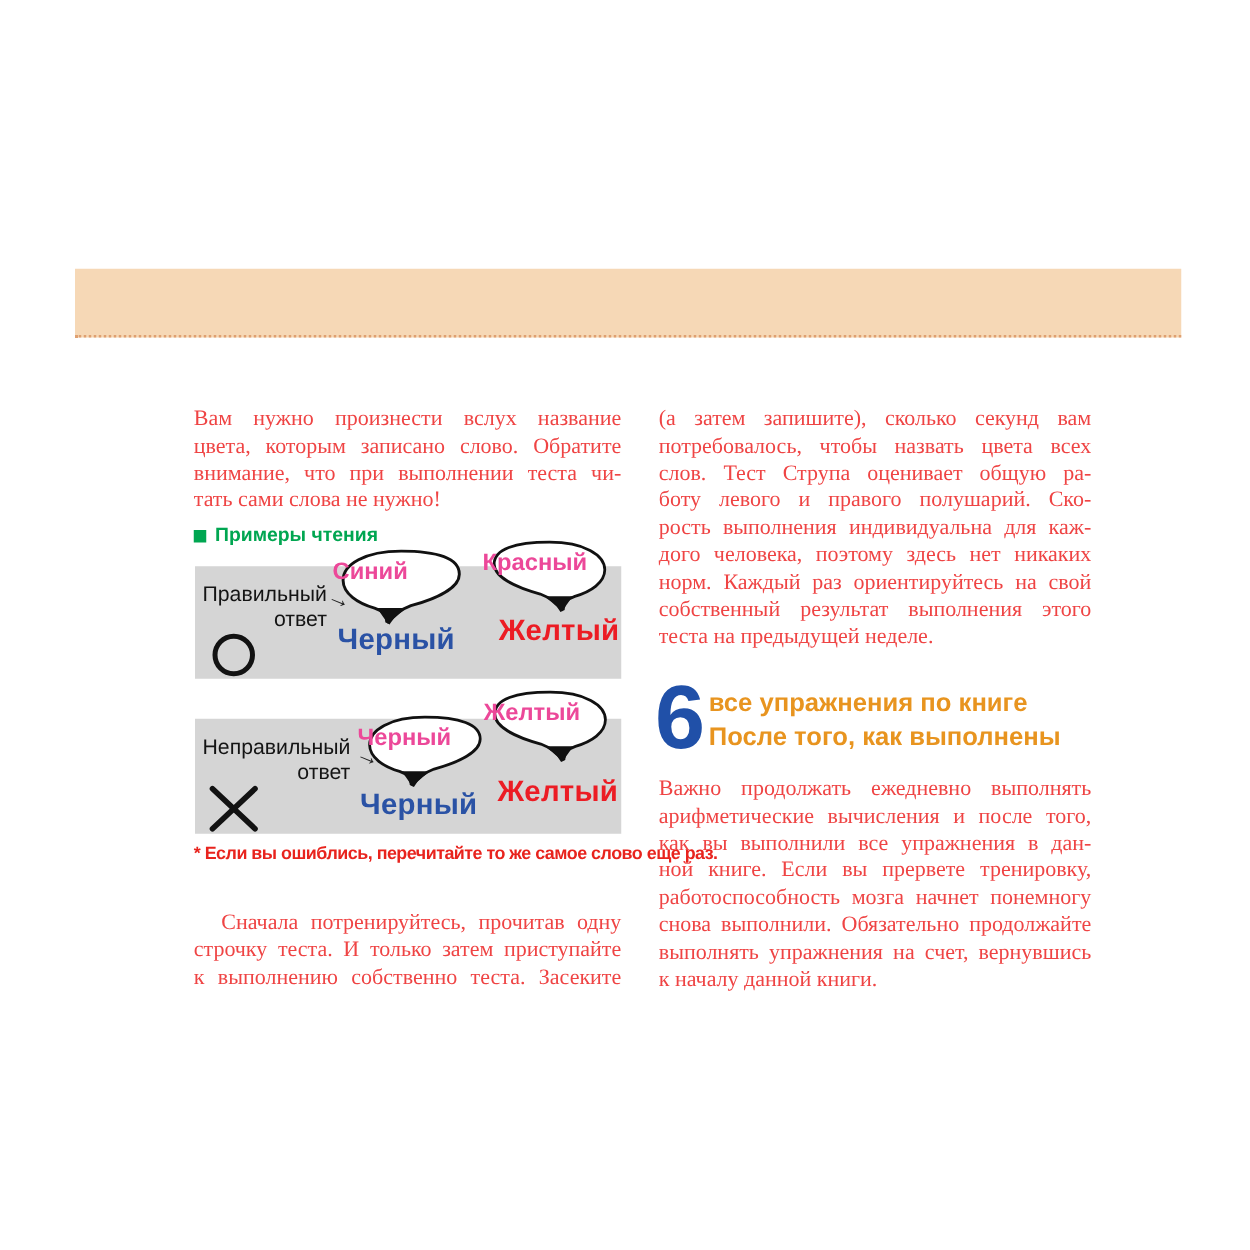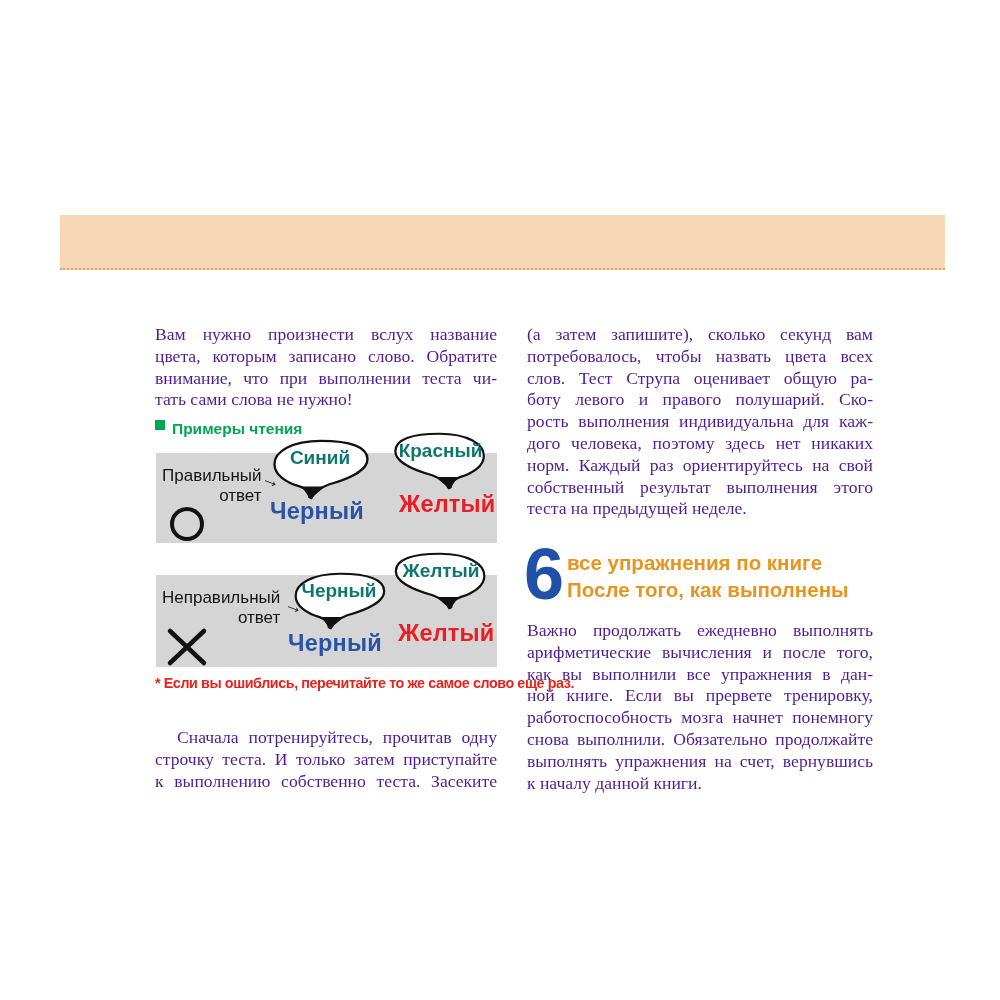--- a/index.html
+++ b/index.html
@@ -9,31 +9,31 @@
   }
 
   
   .banner {
     position:absolute; left:60px; top:215px; width:885px; height:53px;
     background:#f6d8b6; border-bottom:2px dotted #dfa071;
   }
 
   
   .body-line {
-    font-size:17.6px; line-height:21.8px; color:#4c1d95;
+    font-size:17.6px; line-height:21.8px; color:#ef4444;
     text-align:justify; text-align-last:justify; white-space:nowrap;
   }
   .col-left  { position:absolute; left:155px; width:342px; }
   .col-right { position:absolute; left:527px; width:346px; }
   .body-line.last { text-align-last:left; }
   .body-line.indent { text-indent:22px; }
 
   
   .examples-label {
-    position:absolute; left:155px; top:420px; display:flex; gap:7px;
+    position:absolute; left:155px; top:420px; display:flex; align-items:center; gap:7px;
     font-family:"Liberation Sans", sans-serif; font-weight:bold; font-size:15.5px; color:#00a651;
   }
   .green-square { width:10px; height:10px; background:#00a651; flex:0 0 auto; }
 
   
   .graybox { position:absolute; left:156px; width:341px; background:#d5d5d5; }
   .graybox.box1 { top:453px; height:90px; }
   .graybox.box2 { top:575px; height:92px; }
 
   .answer-label {
@@ -50,22 +50,22 @@
   }
   .cross-symbol { position:absolute; }
 
   
   .bubble { position:absolute; }
   .bubble svg { position:absolute; left:0; top:0; width:100%; height:100%; overflow:visible; }
   .bubble .balloon { fill:#ffffff; stroke:#111111; stroke-width:2.4px; }
   .bubble .tip { fill:#111111; }
   .bubble.flip svg { transform:scaleX(-1); }
   .bubble-text {
-    position:absolute; left:0; right:0; top:9px; text-align:center;
-    font-family:"Liberation Sans", sans-serif; font-weight:bold; font-size:19px; color:#0f766e;
+    position:absolute; left:0; right:0; top:9px; 
+    font-family:"Liberation Sans", sans-serif; font-weight:bold; font-size:19px; color:#ec4899;
     white-space:nowrap;
   }
 
   .printed-word {
     position:absolute; font-family:"Liberation Sans", sans-serif; font-weight:bold;
     font-size:23.5px; white-space:nowrap; letter-spacing:0.2px;
   }
   .word-blue { color:#2a52a5; }
   .word-red  { color:#ec1c24; }
 

